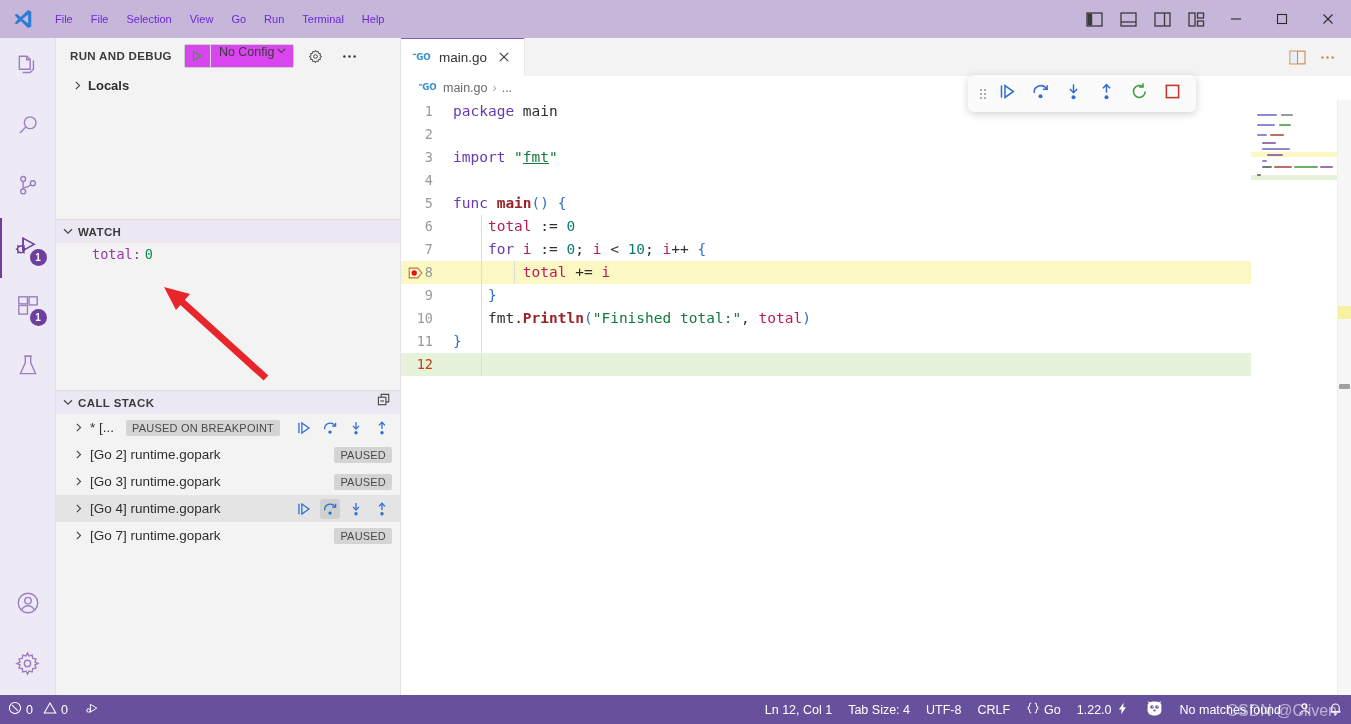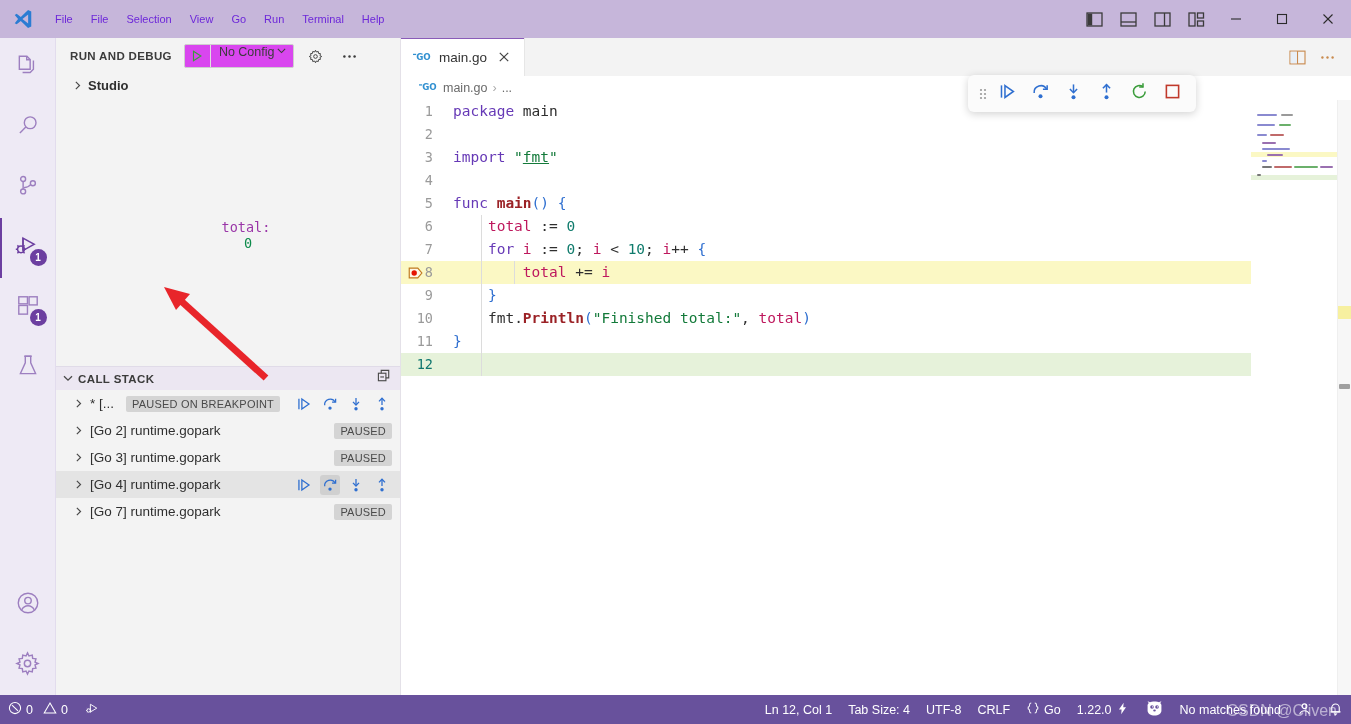--- a/index.html
+++ b/index.html
@@ -105,21 +105,21 @@
   .sec-body { background: #f3f3f3; overflow: hidden; }
   .tree-row {
     display: flex; align-items: center; gap: 4px; height: 22px;
     padding-left: 14px; font-size: 13px; color: #2f2f2f; cursor: pointer;
   }
   .tree-row .twisty { width: 14px; display: flex; align-items: center; justify-content: center; }
 
   .watch-row {
     display: flex; align-items: center; height: 22px;
     padding-left: 36px;
-    font-family: "DejaVu Sans Mono", monospace; font-size: 13.5px; flex-direction: column;
+    font-family: "DejaVu Sans Mono", monospace; font-size: 13.5px;
   }
   .watch-name { color: #9a36a8; }
   .watch-val { color: #0c8a4a; margin-left: 4px; }
 
   .cs-row {
     display: flex; align-items: center; height: 27px;
     padding-left: 14px; padding-right: 8px;
     font-size: 13.5px; color: #2f2f2f; cursor: pointer; gap: 4px;
   }
   .cs-row.selected { background: #e4e4e4; }
@@ -162,21 +162,21 @@
     font-size: 14.5px; line-height: 23px;
   }
   .cline { position: relative; height: 23px; display: flex; align-items: center; }
   .cline.hl-debug { background: #fbf8c4; }
   .cline.hl-green { background: #e6f2da; }
   .gutter-bp { position: absolute; left: 2px; width: 26px; display: flex; align-items: center; justify-content: center; height: 23px; }
   .lineno {
     width: 52px; text-align: right; padding-right: 20px;
     color: #9a9a9a; font-size: 13.5px; flex: 0 0 52px;
   }
-  .lineno.cur { color: #0f766e; }
+  .lineno.cur { color: #c2410c; }
   .indentguide { position: absolute; width: 1px; top: 0; bottom: 0; background: #dcdcdc; }
   .ctext { white-space: pre; }
 
   
   .k-kw { color: #6639b6; }      
   .k-id { color: #2f2f2f; }
   .k-fn { color: #9b2226; font-weight: bold; }
   .k-str { color: #137a3a; }
   .k-num { color: #0f7b6c; }
   .k-op  { color: #2f2f2f; }
@@ -399,24 +399,32 @@
         </div>
       </div>
 
       <div class="sec-body" style="height:145px">
         <div class="tree-row">
           <span class="twisty">
             <svg width="11" height="11" viewBox="0 0 12 12">
                 <path d="M4.2 2 8.2 6 4.2 10" fill="none" stroke="#4a4a4a" stroke-width="1.3"></path>
               </svg>
           </span>
-          <span style="font-weight:600">Studio</span>
-        </div>
-      </div>
-
+          <span style="font-weight:600">Locals</span>
+        </div>
+      </div>
+
+      <div class="section-head">
+        <span>
+          <svg width="12" height="12" viewBox="0 0 12 12">
+              <path d="M2 4.2 6 8.2 10 4.2" fill="none" stroke="#4a4a4a" stroke-width="1.3"></path>
+            </svg>
+        </span>
+        <span class="lbl">WATCH</span>
+      </div>
       <div class="sec-body" style="height:147px">
         <div class="watch-row">
           <span class="watch-name">total:</span>
           <span class="watch-val">0</span>
         </div>
       </div>
 
       <div class="section-head">
         <span>
           <svg width="12" height="12" viewBox="0 0 12 12">

